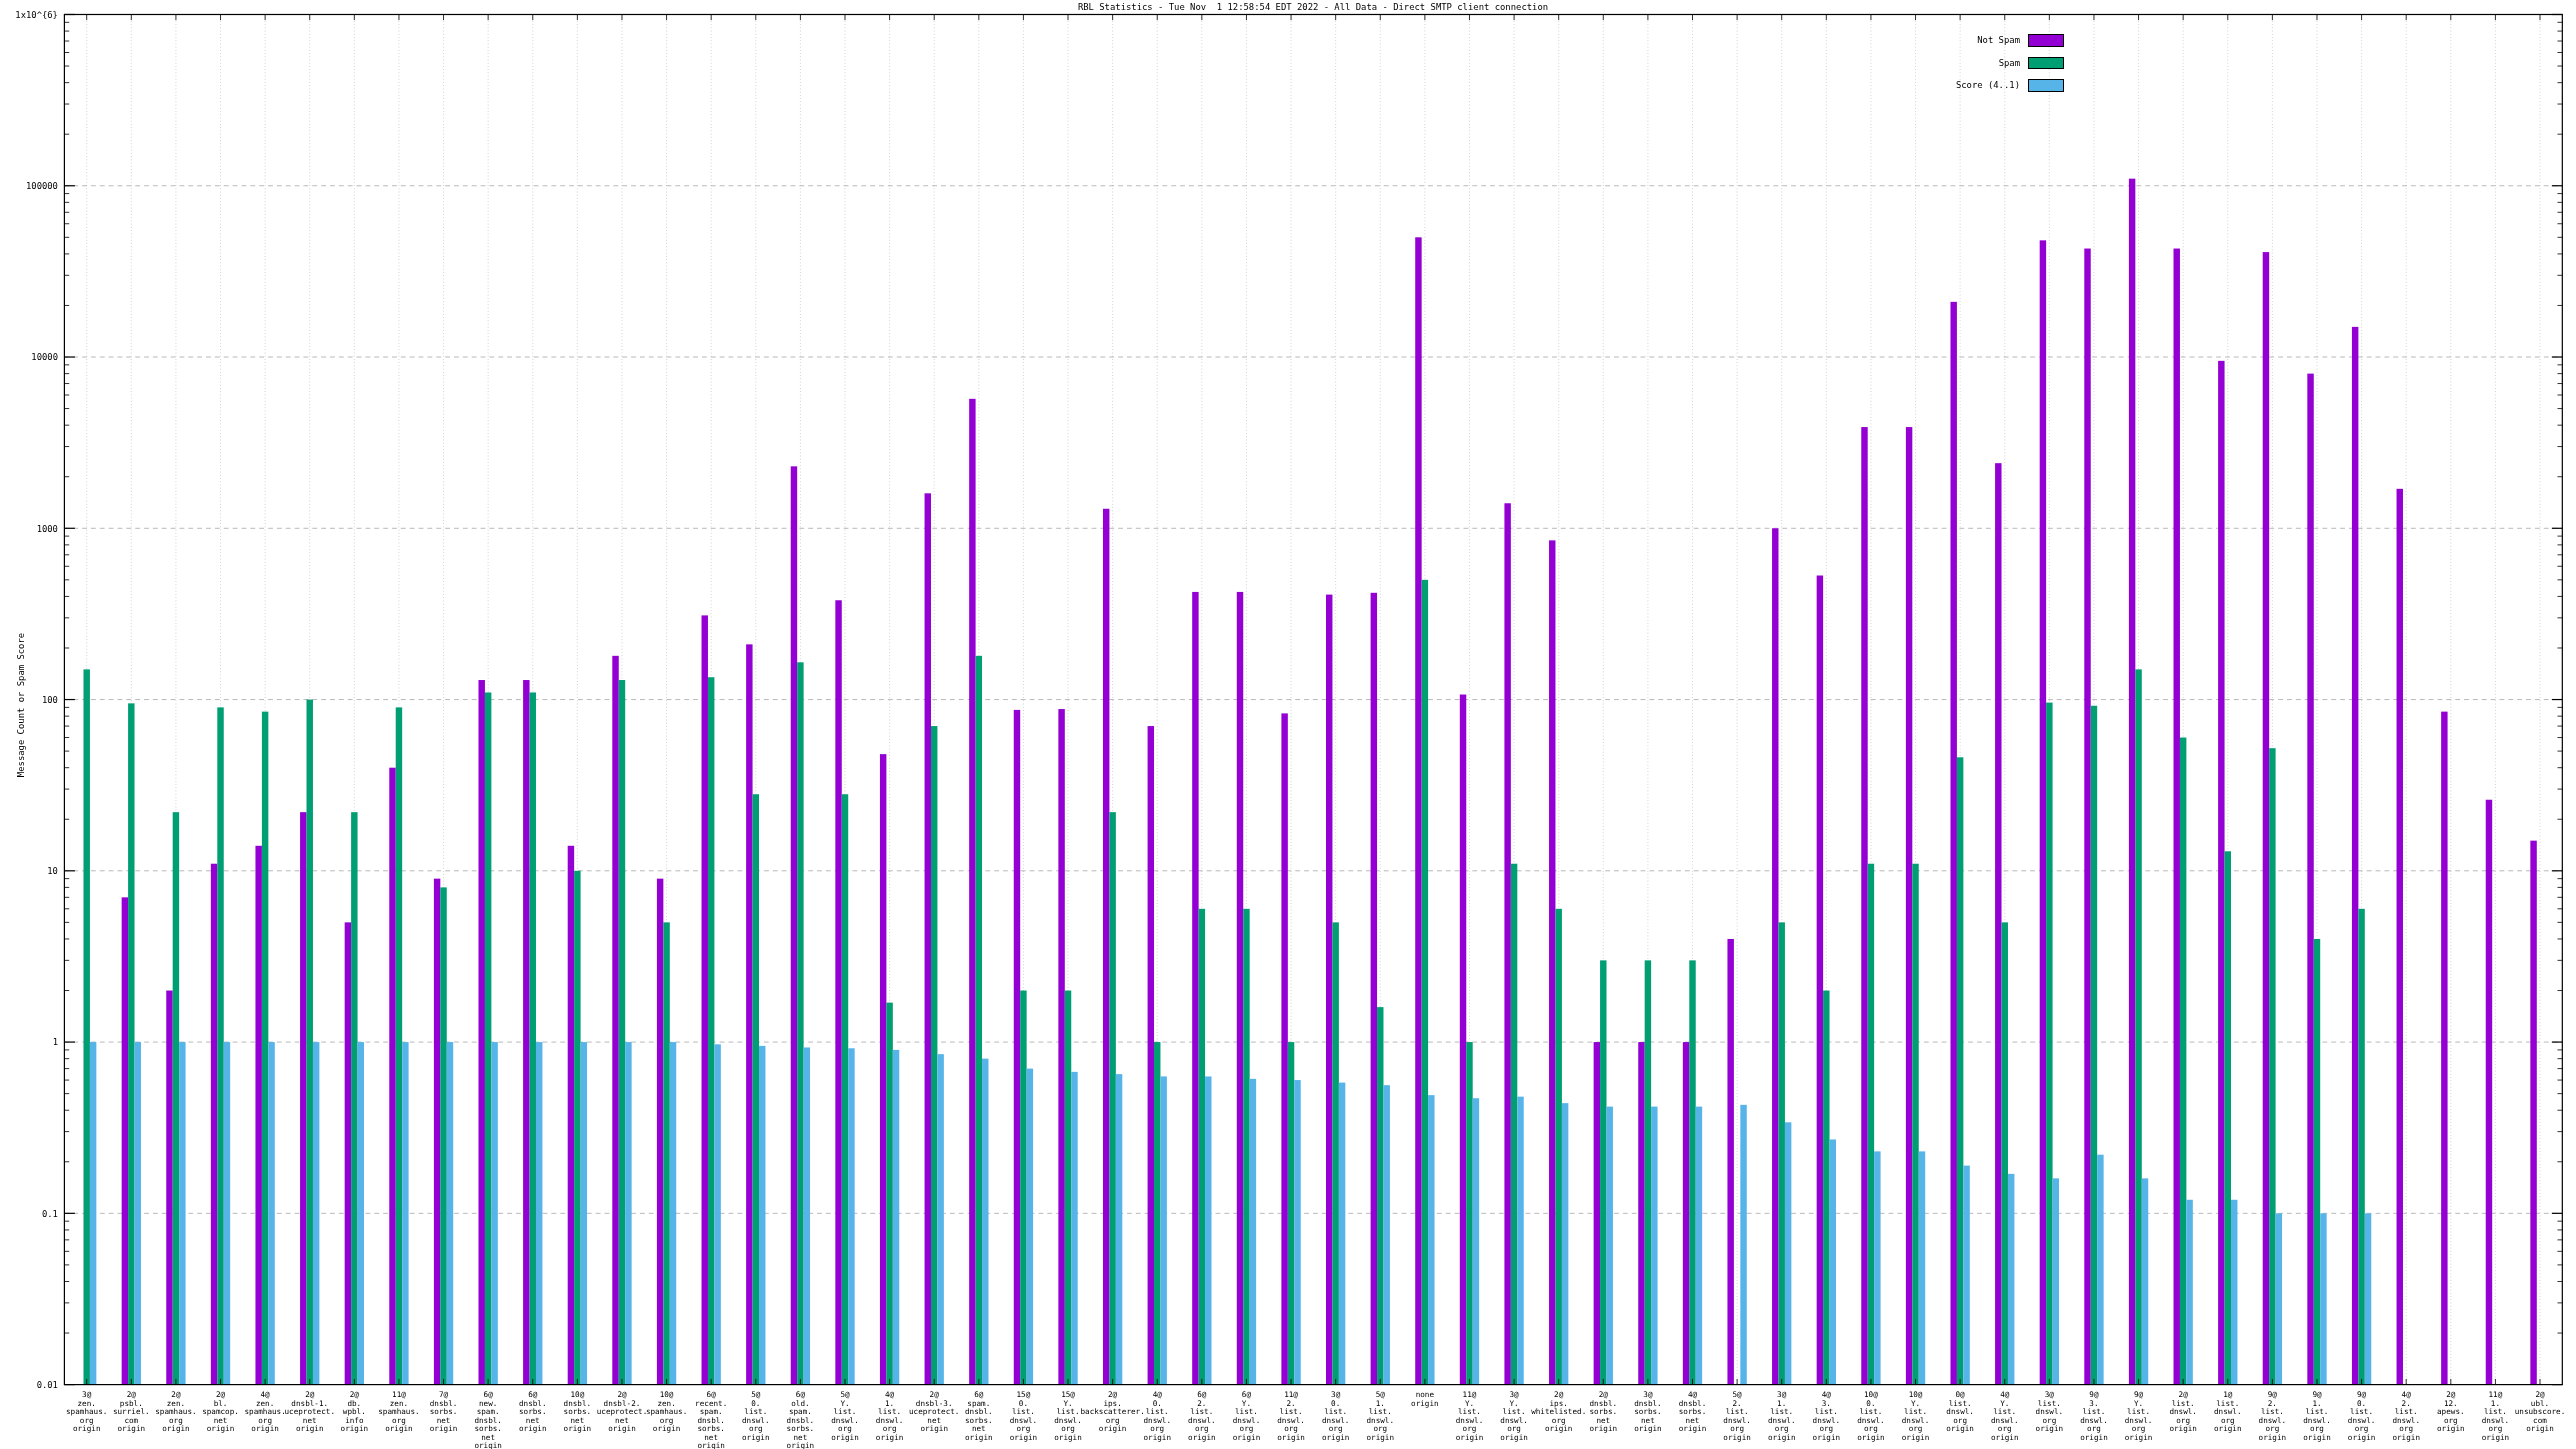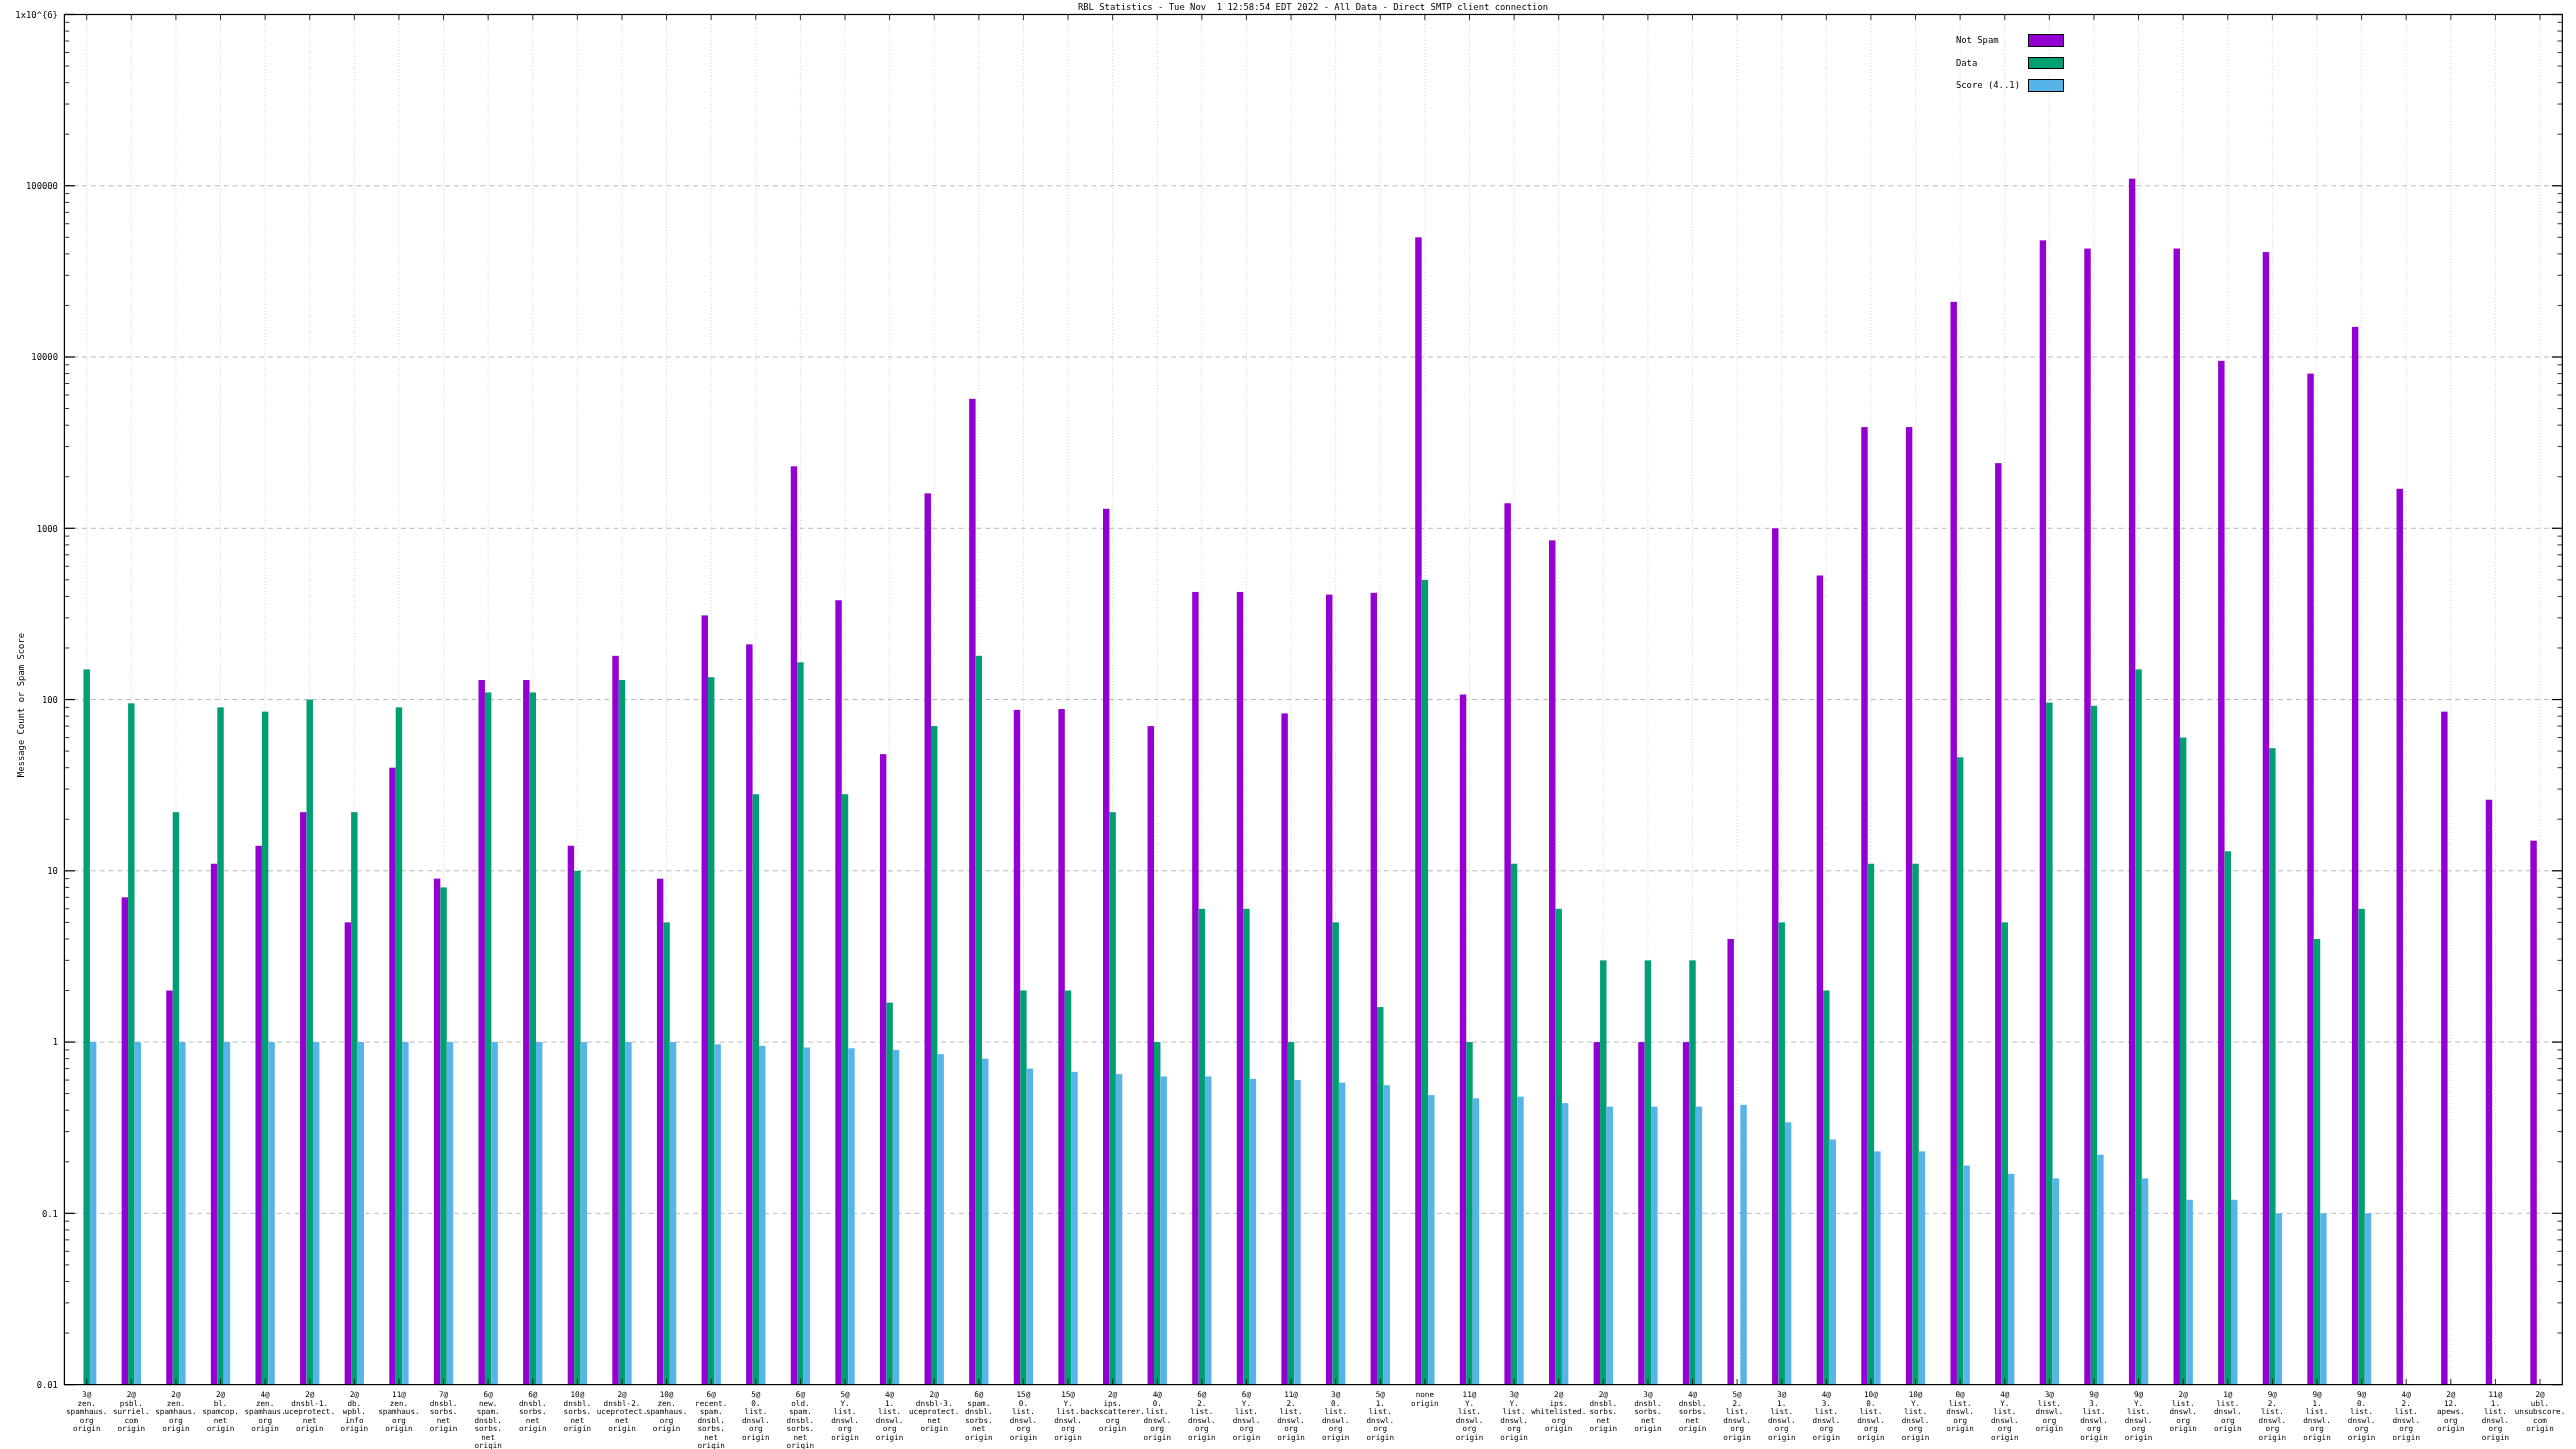--- a/index.html
+++ b/index.html
@@ -5,21 +5,21 @@
   html,body{margin:0;padding:0;background:#ffffff;}
   body{width:2576px;height:1449px;overflow:hidden;
        font-family:"DejaVu Sans Mono","Liberation Mono",monospace;}
   .stage{position:relative;width:2080px;height:1449px;background:#fff;}
   .chart-title{position:absolute;left:64px;width:2498px;top:1.6px;text-align:center;
                font-size:8.9px;color:#000;white-space:pre;}
   .y-axis-label{position:absolute;left:-84px;top:700px;width:209px;text-align:center;
                 transform:rotate(-90deg);transform-origin:center;
                 font-size:8.9px;color:#000;}
   .legend{position:absolute;top:29px;right:16px;}
-  .legend-row{display:flex;align-items:center;justify-content:space-between;height:22.5px;}
+  .legend-row{display:flex;align-items:center;justify-content:flex-end;height:22.5px;}
   .legend-label{font-size:8.9px;color:#000;margin-right:8px;white-space:pre;}
   .legend-swatch{width:34px;height:10.5px;border:0.8px solid #000;}
   svg text{font-family:"DejaVu Sans Mono","Liberation Mono",monospace;}
 </style>
 </head>
 <body>
 
 <div class="stage">
   <div class="chart-title">RBL Statistics - Tue Nov  1 12:58:54 EDT 2022 - All Data - Direct SMTP client connection</div>
 
@@ -572,21 +572,21 @@
       <text x="3099.8839285714284" y="1736" text-anchor="middle" font-size="9.5px" fill="#000000"><tspan x="3099.8839285714284" dy="0">11@</tspan><tspan x="3099.8839285714284" dy="10.5">1.</tspan><tspan x="3099.8839285714284" dy="10.5">list.</tspan><tspan x="3099.8839285714284" dy="10.5">dnswl.</tspan><tspan x="3099.8839285714284" dy="10.5">org</tspan><tspan x="3099.8839285714284" dy="10.5">origin</tspan></text>
       <text x="3155.2946428571427" y="1736" text-anchor="middle" font-size="9.5px" fill="#000000"><tspan x="3155.2946428571427" dy="0">2@</tspan><tspan x="3155.2946428571427" dy="10.5">ubl.</tspan><tspan x="3155.2946428571427" dy="10.5">unsubscore.</tspan><tspan x="3155.2946428571427" dy="10.5">com</tspan><tspan x="3155.2946428571427" dy="10.5">origin</tspan></text>
     </svg>
 
   <div class="legend">
     <div class="legend-row">
       <span class="legend-label">Not Spam</span>
       <span class="legend-swatch" id="sw0" style="background: rgb(148, 0, 211);"></span>
     </div>
     <div class="legend-row">
-      <span class="legend-label">Data</span>
+      <span class="legend-label">Spam</span>
       <span class="legend-swatch" id="sw1" style="background: rgb(0, 158, 115);"></span>
     </div>
     <div class="legend-row">
       <span class="legend-label">Score (4..1)</span>
       <span class="legend-swatch" id="sw2" style="background: rgb(86, 180, 233);"></span>
     </div>
   </div>
 </div>
 
 

